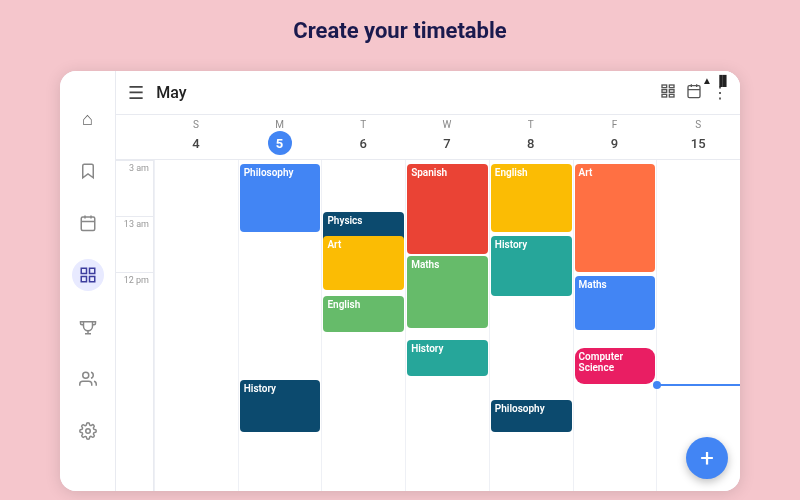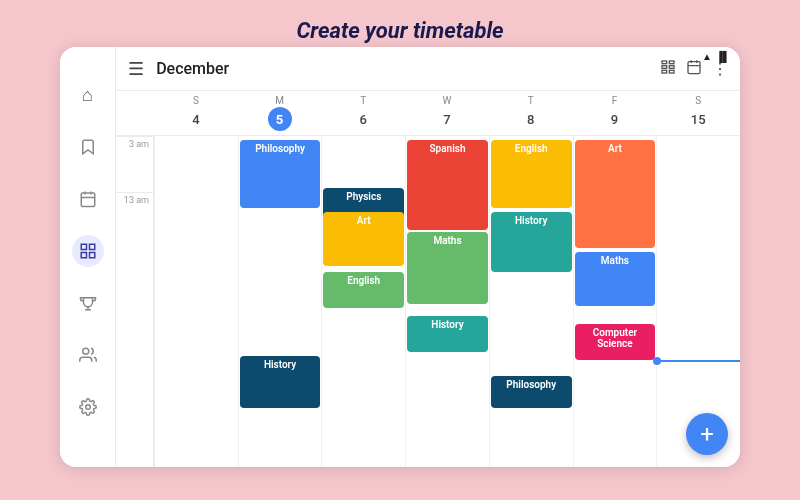--- a/index.html
+++ b/index.html
@@ -11,22 +11,21 @@
       overflow: hidden;
       display: flex;
       flex-direction: column;
       align-items: center;
     }
     .page-title {
       font-size: 22px;
       font-weight: 700;
       color: #1a1a4e;
       margin-top: 18px;
-      margin-bottom: 4px;
-      font-style: italic;
+      margin-bottom: 28px;
     }
     .tablet-frame {
       width: 680px;
       height: 420px;
       background: #f0f4ff;
       border-radius: 16px;
       box-shadow: 0 2px 16px rgba(0,0,0,0.13);
       overflow: hidden;
       display: flex;
       flex-direction: row;
@@ -161,21 +160,20 @@
       font-size: 9px;
       color: #999;
       border-top: 1px solid #e8eaf0;
     }
     .events-grid {
       flex: 1;
       display: grid;
       grid-template-columns: repeat(7, 1fr);
       position: relative;
       overflow: hidden;
-      text-align: center;
     }
     .day-column {
       border-left: 1px solid #eef0f5;
       position: relative;
       height: 100%;
     }
 
     
     .event {
       position: absolute;
@@ -293,21 +291,21 @@
           <circle cx="12" cy="12" r="3"></circle>
           <path d="M19.4 15a1.65 1.65 0 0 0 .33 1.82l.06.06a2 2 0 0 1-2.83 2.83l-.06-.06a1.65 1.65 0 0 0-1.82-.33 1.65 1.65 0 0 0-1 1.51V21a2 2 0 0 1-4 0v-.09A1.65 1.65 0 0 0 9 19.4a1.65 1.65 0 0 0-1.82.33l-.06.06a2 2 0 0 1-2.83-2.83l.06-.06A1.65 1.65 0 0 0 4.68 15a1.65 1.65 0 0 0-1.51-1H3a2 2 0 0 1 0-4h.09A1.65 1.65 0 0 0 4.6 9a1.65 1.65 0 0 0-.33-1.82l-.06-.06a2 2 0 0 1 2.83-2.83l.06.06A1.65 1.65 0 0 0 9 4.68a1.65 1.65 0 0 0 1-1.51V3a2 2 0 0 1 4 0v.09a1.65 1.65 0 0 0 1 1.51 1.65 1.65 0 0 0 1.82-.33l.06-.06a2 2 0 0 1 2.83 2.83l-.06.06A1.65 1.65 0 0 0 19.4 9a1.65 1.65 0 0 0 1.51 1H21a2 2 0 0 1 0 4h-.09a1.65 1.65 0 0 0-1.51 1z"></path>
         </svg>
     </div>
   </div>
 
   <div class="main-area">
 
     <div class="top-bar">
       <span class="top-bar-menu">☰</span>
-      <span class="top-bar-title">December</span>
+      <span class="top-bar-title">May</span>
       <div class="top-bar-icons">
         <span class="top-bar-icon">
           <svg width="16" height="16" viewBox="0 0 24 24" fill="none" stroke="#555" stroke-width="2">
               <rect x="3" y="3" width="7" height="4"></rect>
               <rect x="14" y="3" width="7" height="4"></rect>
               <rect x="3" y="10" width="7" height="4"></rect>
               <rect x="14" y="10" width="7" height="4"></rect>
               <rect x="3" y="17" width="7" height="4"></rect>
               <rect x="14" y="17" width="7" height="4"></rect>
             </svg>
@@ -356,20 +354,21 @@
           <span class="day-num">15</span>
         </div>
       </div>
     </div>
 
     <div class="calendar-body">
 
       <div class="time-col">
         <div class="time-slot">3 am</div>
         <div class="time-slot">13 am</div>
+        <div class="time-slot">12 pm</div>
       </div>
 
       <div class="events-grid">
 
         <div class="day-column"></div>
 
         <div class="day-column">
           <div class="event color-blue" style="top:4px;height:68px;">Philosophy</div>
           <div class="event color-sky" style="top:172px;height:52px;">History</div>
         </div>
@@ -388,21 +387,21 @@
 
         <div class="day-column">
           <div class="event color-yellow" style="top:4px;height:68px;">English</div>
           <div class="event color-teal" style="top:76px;height:60px;">History</div>
           <div class="event color-sky" style="top:192px;height:32px;">Philosophy</div>
         </div>
 
         <div class="day-column">
           <div class="event color-orange" style="top:4px;height:108px;">Art</div>
           <div class="event color-blue" style="top:116px;height:54px;">Maths</div>
-          <div class="event color-pink" style="top:188px;height:36px;">Computer Science</div>
+          <div class="event color-pink" style="top:188px;height:36px;border-radius:9px;">Computer Science</div>
         </div>
 
         <div class="day-column">
 
           <div class="current-time-line" style="top: 224px;">
             <div class="current-time-dot"></div>
           </div>
         </div>
       </div>
     </div>

